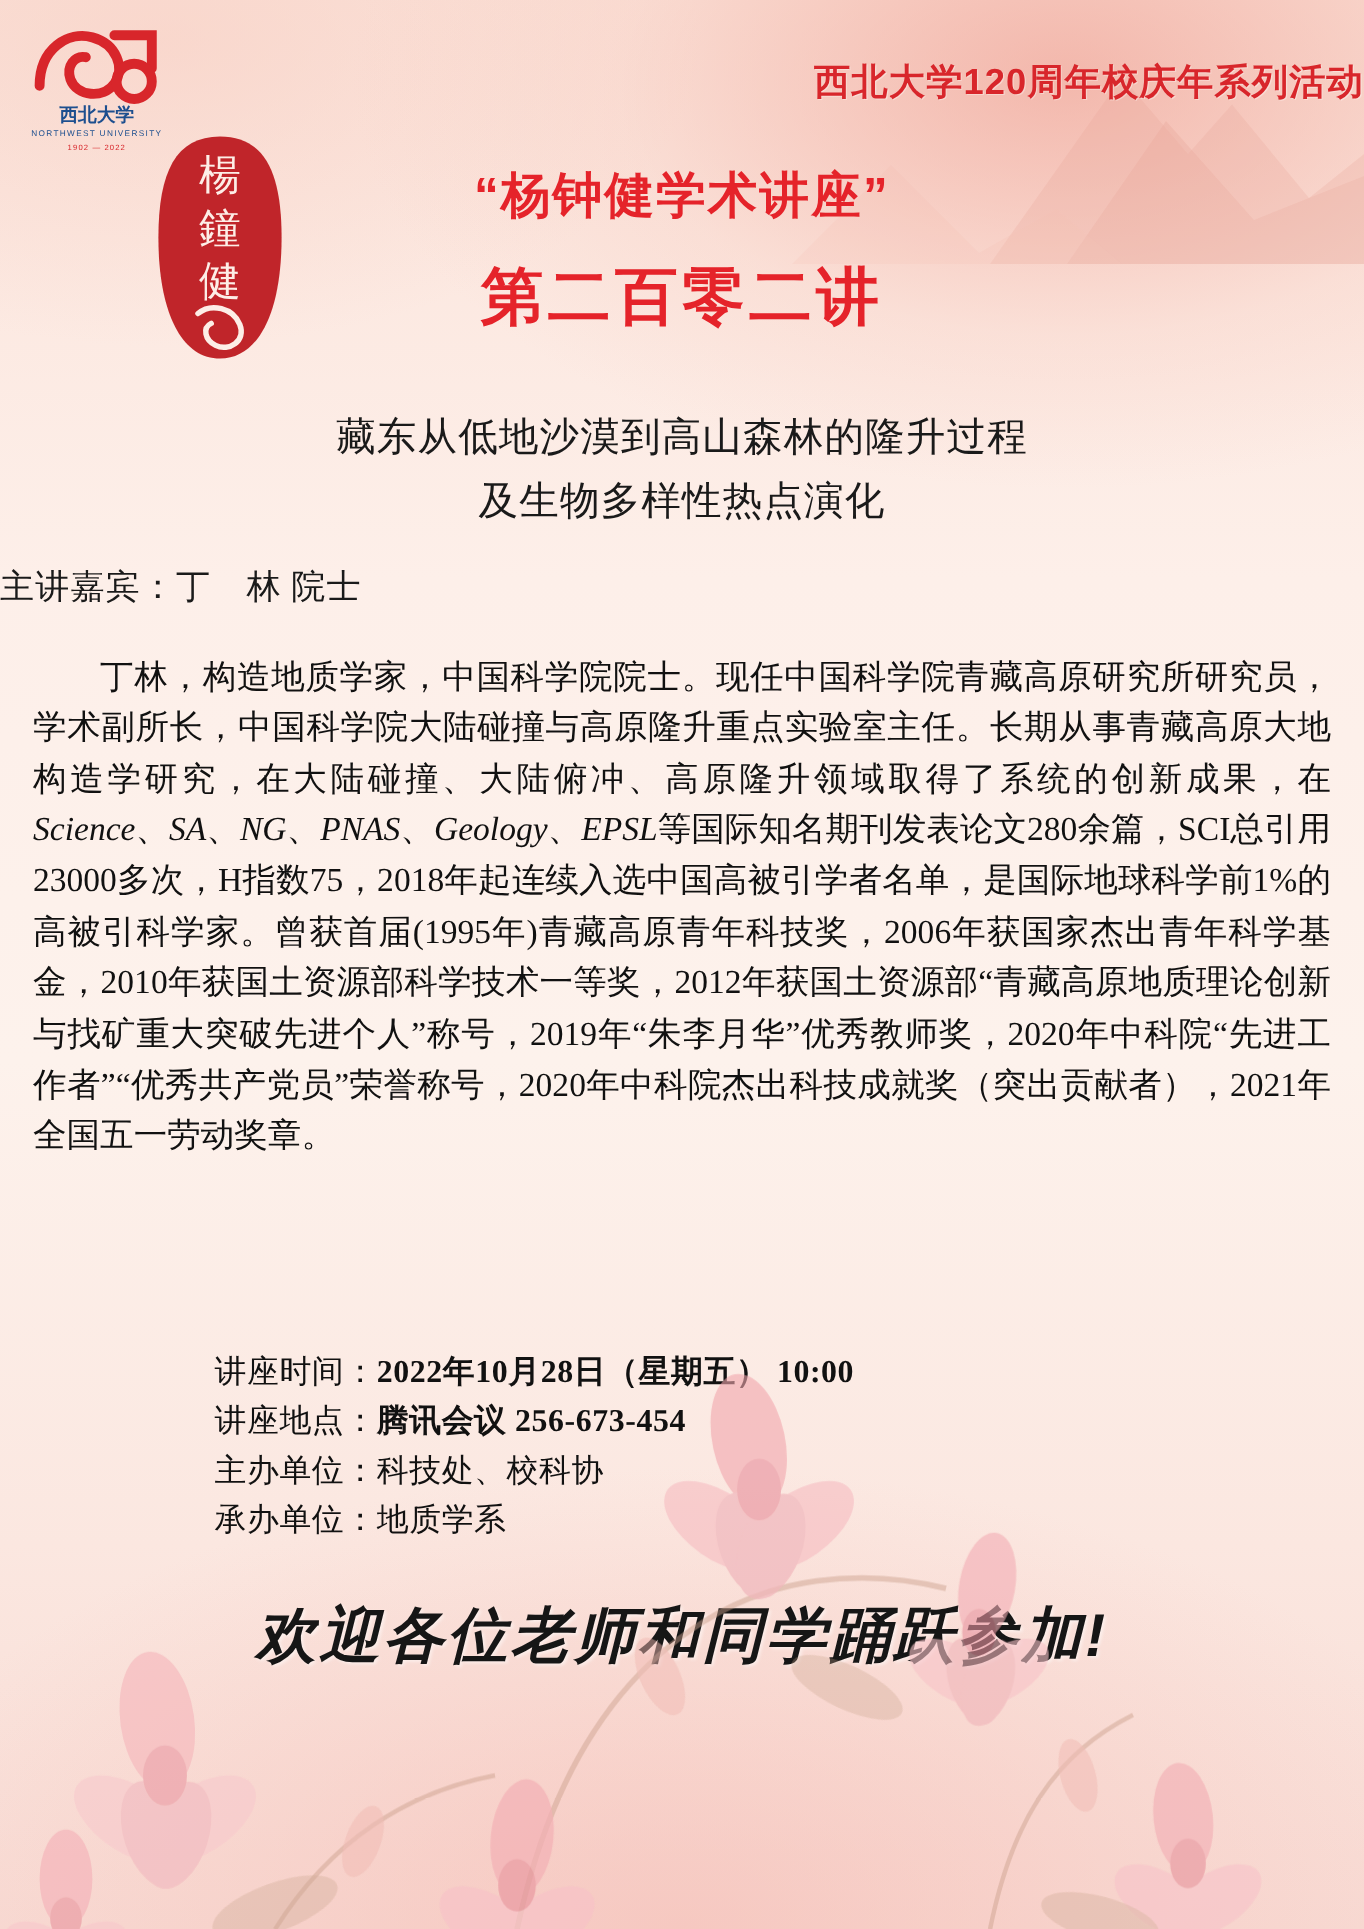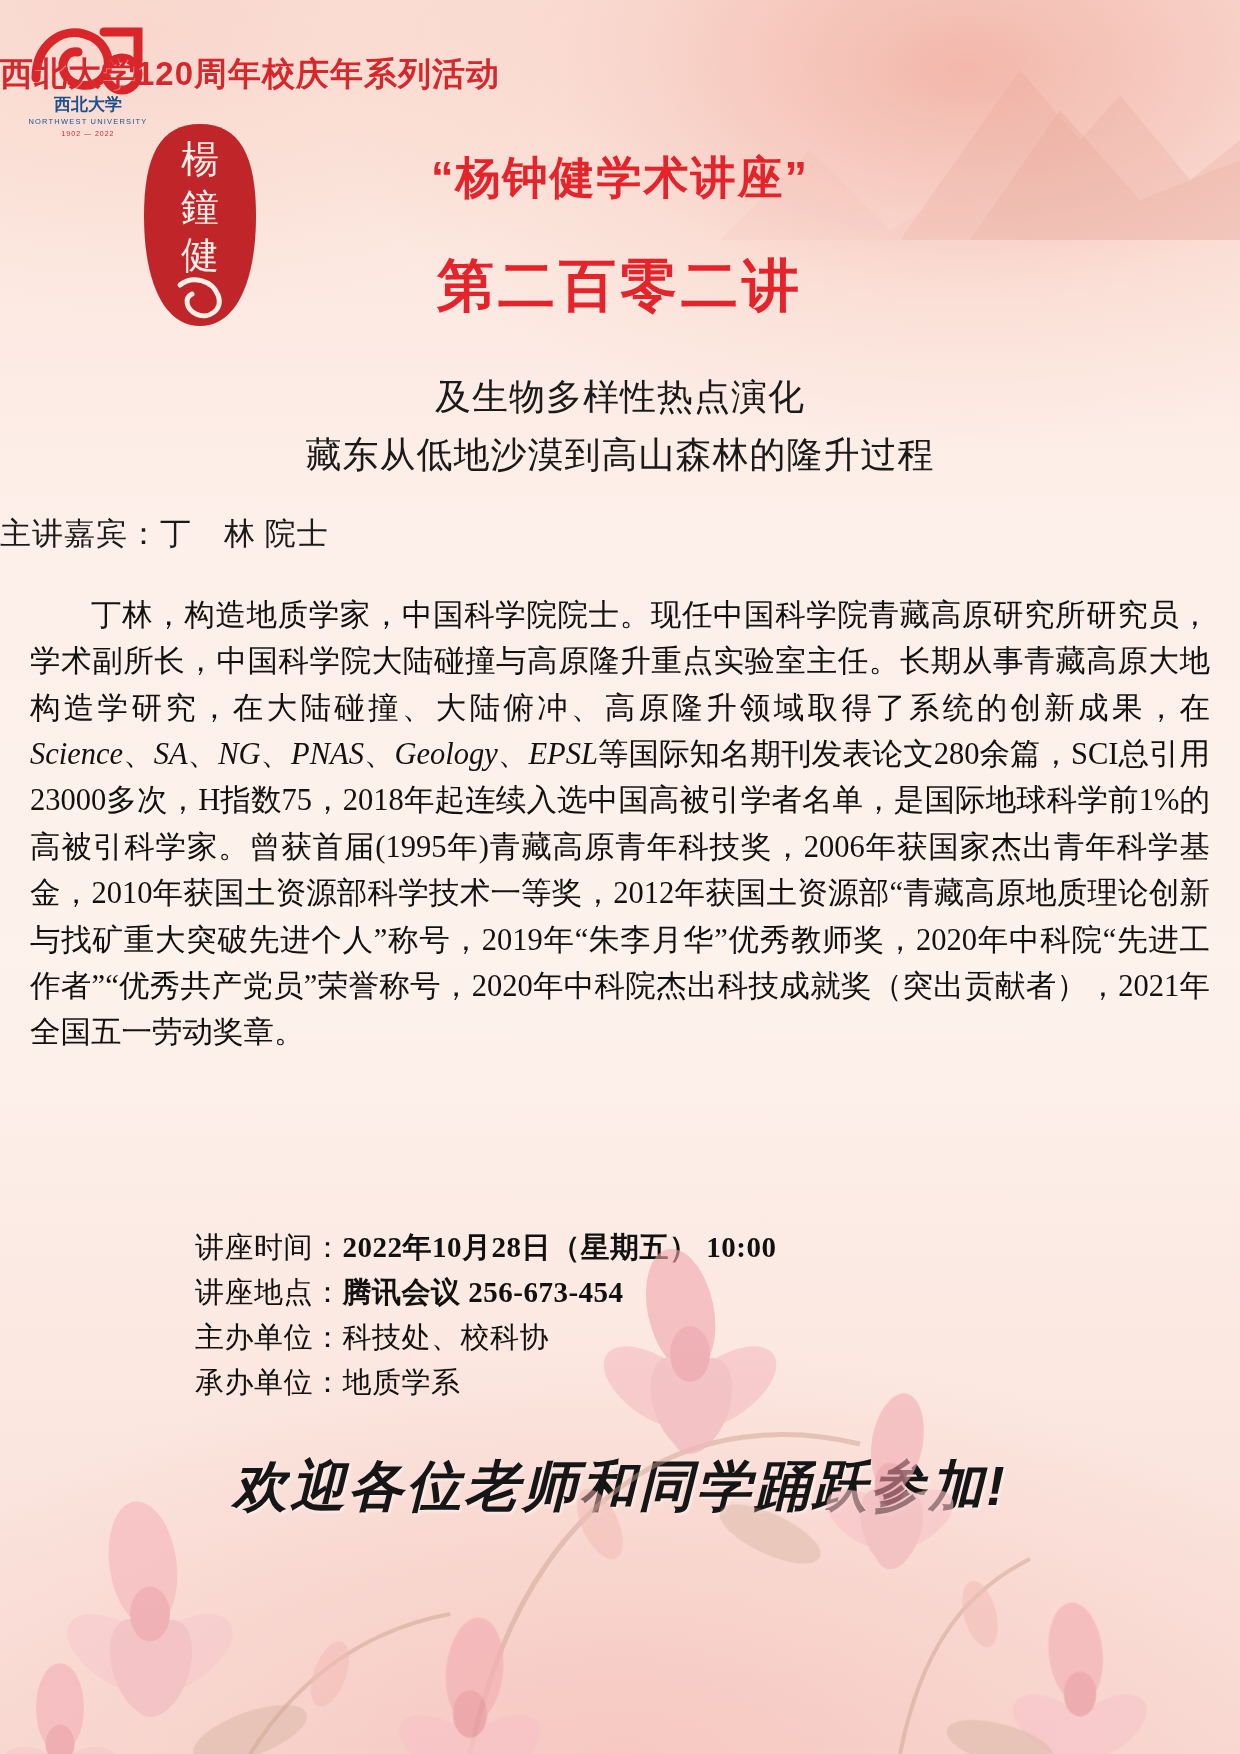--- a/index.html
+++ b/index.html
@@ -62,21 +62,21 @@
     top: 120px;
     width: 120px;
     height: 210px;
   }
 
   .banner {
     position: absolute;
     top: 52px;
     left: 0;
     width: 1240px;
-    text-align: left;
+    text-align: right;
     font-family: "Liberation Sans", sans-serif;
     font-weight: bold;
     font-size: 33px;
     letter-spacing: 1px;
     color: #d8262b;
     text-shadow: 1px 1px 0 rgba(255,255,255,0.35);
   }
 
   .title1 {
     position: absolute;
@@ -85,21 +85,21 @@
     width: 1240px;
     text-align: center;
     font-family: "Liberation Sans", sans-serif;
     font-weight: bold;
     font-size: 45px;
     color: #e5232a;
     letter-spacing: 2px;
   }
   .title2 {
     position: absolute;
-    top: 248px;
+    top: 232px;
     left: 0;
     width: 1240px;
     text-align: center;
     font-family: "Liberation Sans", sans-serif;
     font-weight: bold;
     font-size: 57px;
     color: #e5232a;
     letter-spacing: 4px;
   }
 
@@ -209,22 +209,22 @@
     <text x="60" y="100" text-anchor="middle" font-family="'Liberation Serif',serif" font-size="38" fill="#fdeee7">鐘</text>
     <text x="60" y="148" text-anchor="middle" font-family="'Liberation Serif',serif" font-size="38" fill="#fdeee7">健</text>
     <path d="M40 165 C52 155, 72 160, 78 175 C84 190, 68 200, 56 194 C46 189, 44 178, 52 174" fill="none" stroke="#fdeee7" stroke-width="5" stroke-linecap="round"></path>
   </svg>
 
   <div class="banner">西北大学120周年校庆年系列活动</div>
   <div class="title1">“杨钟健学术讲座”</div>
   <div class="title2">第二百零二讲</div>
 
   <div class="subject">
+    <div class="line">藏东从低地沙漠到高山森林的隆升过程</div>
     <div class="line">及生物多样性热点演化</div>
-    <div class="line">藏东从低地沙漠到高山森林的隆升过程</div>
   </div>
 
   <div class="speakers">
     <div class="line">主讲嘉宾：丁　林  院士</div>
   </div>
 
   <div class="bio"><span>丁林，构造地质学家，中国科学院院士。现任中国科学院青藏高原研究所研究员，学术副所长，中国科学院大陆碰撞与高原隆升重点实验室主任。长期从事青藏高原大地构造学研究，在大陆碰撞、大陆俯冲、高原隆升领域取得了系统的创新成果，在</span><i>Science</i><span>、</span><i>SA</i><span>、</span><i>NG</i><span>、</span><i>PNAS</i><span>、</span><i>Geology</i><span>、</span><i>EPSL</i><span>等国际知名期刊发表论文280余篇，SCI总引用23000多次，H指数75，2018年起连续入选中国高被引学者名单，是国际地球科学前1%的高被引科学家。曾获首届(1995年)青藏高原青年科技奖，2006年获国家杰出青年科学基金，2010年获国土资源部科学技术一等奖，2012年获国土资源部“青藏高原地质理论创新与找矿重大突破先进个人”称号，2019年“朱李月华”优秀教师奖，2020年中科院“先进工作者”“优秀共产党员”荣誉称号，2020年中科院杰出科技成就奖（突出贡献者），2021年全国五一劳动奖章。</span></div>
 
   <div class="details">
     <div class="inner">

